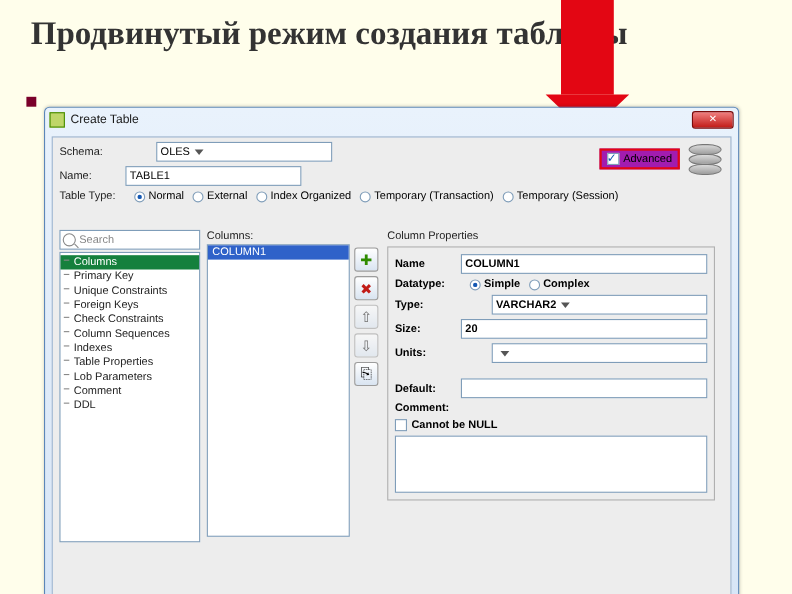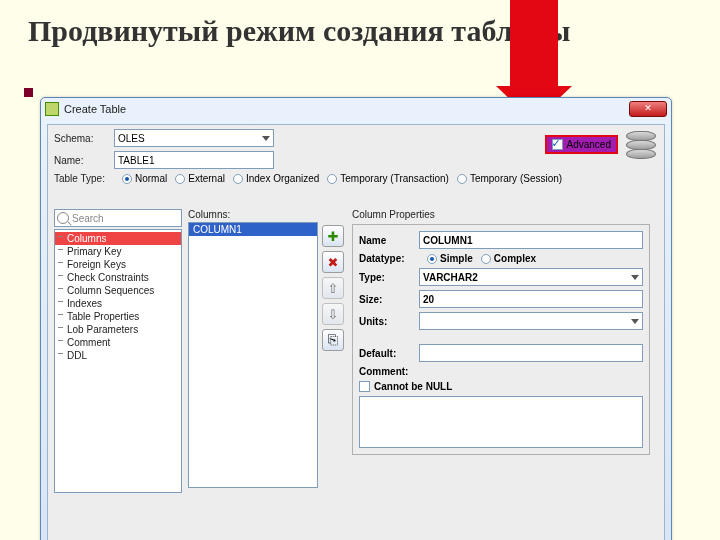--- a/index.html
+++ b/index.html
@@ -17,41 +17,41 @@
   .titlebar .ticon { width:14px;height:14px; background:#BFD66A; border:1px solid #458B00; margin-right:5px;}
   .titlebar .ttext { font-size:11px; color:#1a1a1a; }
   .closebtn { margin-left:auto; width:38px; height:16px; border-radius:3px;
     background:linear-gradient(#F08080,#C11B17); border:1px solid #7A0B0B; color:#fff;
     font-size:9px; text-align:center; line-height:13px;}
   .body { position:absolute; left:6px; right:6px; top:26px; bottom:6px; background:#EDEDED; border:1px solid #9BB4D1; }
 
   .row { display:flex; align-items:center; margin:4px 6px; }
   .lbl { width:60px; color:#222; }
   .combo, .txt { height:18px; border:1px solid #7F9DB9; background:#fff; padding:1px 3px; display:flex; align-items:center;}
-  .combo { justify-content:space-between;}
+  .combo { justify-content:flex-start;margin-left:28px;}
   .caret{width:0;height:0;border-left:4px solid transparent;border-right:4px solid transparent;border-top:5px solid #555;margin-left:4px;}
 
   .adv { position:absolute; right:46px; top:10px; border:2px solid #E30613; padding:2px 5px; background:#a21caf; display:flex; align-items:center;}
   .chk { width:11px;height:11px;border:1px solid #7F9DB9;background:#fff;margin-right:4px;position:relative;}
   .chk.on::after{content:"✓";position:absolute;left:-1px;top:-3px;font-size:11px;color:#1458B3;}
   .db-icon { position:absolute; right:6px; top:6px; width:32px; height:34px;}
   .db-icon .disk{width:30px;height:10px;border-radius:50%/60%;background:linear-gradient(#D9D9D9,#9E9E9E);border:1px solid #777;margin-bottom:-1px;}
 
   .radio { width:10px;height:10px;border-radius:50%;border:1px solid #7F9DB9;background:#fff;margin:0 3px 0 8px;display:inline-block;position:relative;}
   .radio.on::after{content:"";position:absolute;left:2px;top:2px;width:4px;height:4px;border-radius:50%;background:#1458B3;}
 
   .mid { position:absolute; left:6px; right:6px; top:84px; bottom:30px; }
   .navwrap{float:left;width:128px;}
   .finder{height:18px;border:1px solid #7F9DB9;background:#fff;display:flex;align-items:center;padding:0 2px;margin-bottom:2px;}
   .finder .mg{width:12px;height:12px;border:1px solid #888;border-radius:50%;position:relative;margin-right:3px;}
   .finder .mg::after{content:"";position:absolute;width:5px;height:1px;background:#888;transform:rotate(45deg);left:9px;top:10px;}
   .navlist{border:1px solid #7F9DB9;background:#fff;height:264px;padding:2px 0;}
   .navlist div{padding:1px 4px 1px 12px;position:relative;color:#222;}
   .navlist div::before{content:"";position:absolute;left:3px;top:4px;width:5px;height:1px;background:#888;}
-  .navlist .sel{background:#ef4444;color:#fff;}
+  .navlist .sel{background:#15803d;color:#fff;}
 
   .cols { float:left; margin-left:6px; width:130px;}
   .cols .hdr{margin-bottom:2px;color:#222;}
   .collist{border:1px solid #7F9DB9;background:#fff;height:266px;}
   .collist .sel{background:#2F62C9;color:#fff;padding:1px 4px;}
 
   .btncol{float:left;width:24px;margin-left:4px;margin-top:16px;}
   .sqbtn{width:22px;height:22px;border:1px solid #9c9c9c;background:linear-gradient(#fff,#D9E4F1);margin-bottom:4px;border-radius:3px;display:flex;align-items:center;justify-content:center;font-size:13px;}
   .sqbtn.dis{opacity:.55;}
 
@@ -127,20 +127,21 @@
 
     <div class="mid">
       <div class="navwrap">
         <div class="finder">
           <span class="mg"></span>
           <span style="color:#888">Search</span>
         </div>
         <div class="navlist">
           <div class="sel">Columns</div>
           <div>Primary Key</div>
+          <div>Unique Constraints</div>
           <div>Foreign Keys</div>
           <div>Check Constraints</div>
           <div>Column Sequences</div>
           <div>Indexes</div>
           <div>Table Properties</div>
           <div>Lob Parameters</div>
           <div>Comment</div>
           <div>DDL</div>
         </div>
       </div>

